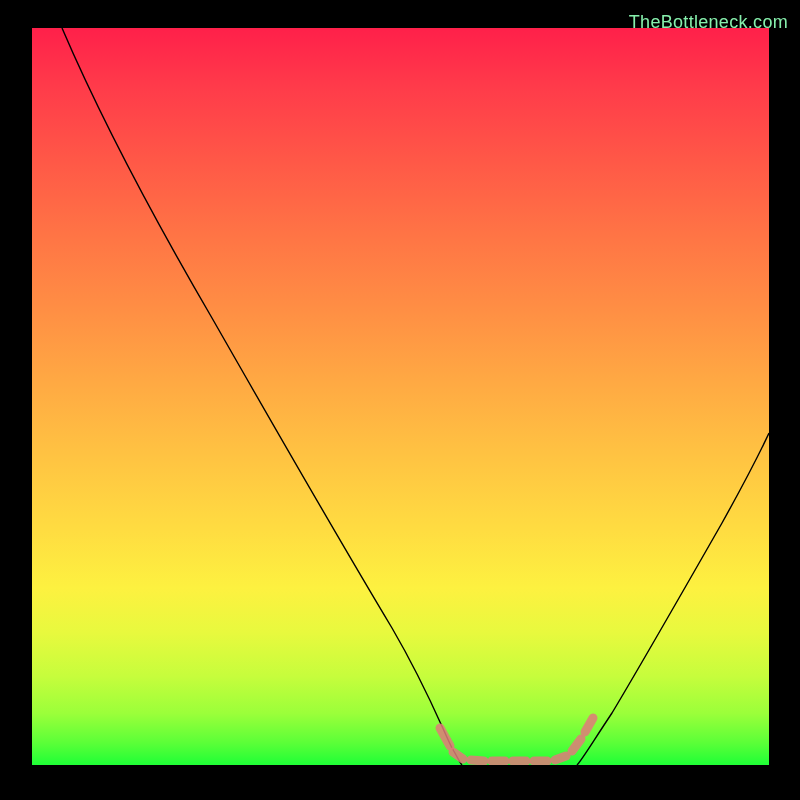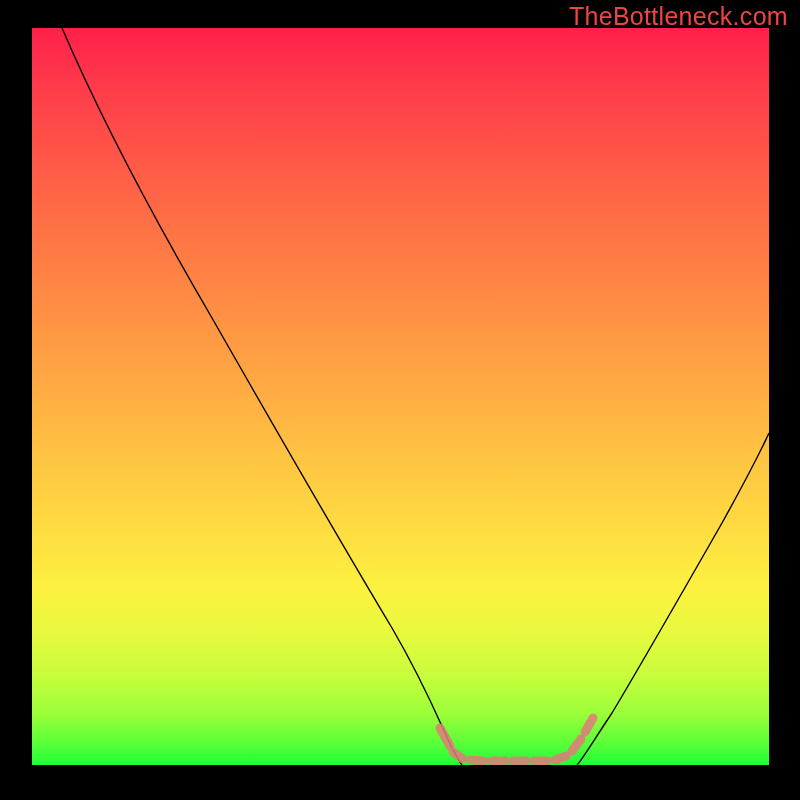--- a/index.html
+++ b/index.html
@@ -6,24 +6,24 @@
   body {
     width: 800px;
     height: 800px;
     background: #000000;
     font-family: Arial, sans-serif;
     position: relative;
     overflow: hidden;
   }
   .watermark {
     position: absolute;
-    top: 2px;
+    top: 12px;
     right: 12px;
-    color: #ef4444;
-    font-size: 25px;
+    color: #86efac;
+    font-size: 18px;
     font-weight: normal;
     letter-spacing: 0.3px;
     z-index: 10;
   }
   .plot-area {
     position: absolute;
     left: 32px;
     top: 28px;
     width: 737px;
     height: 737px;

